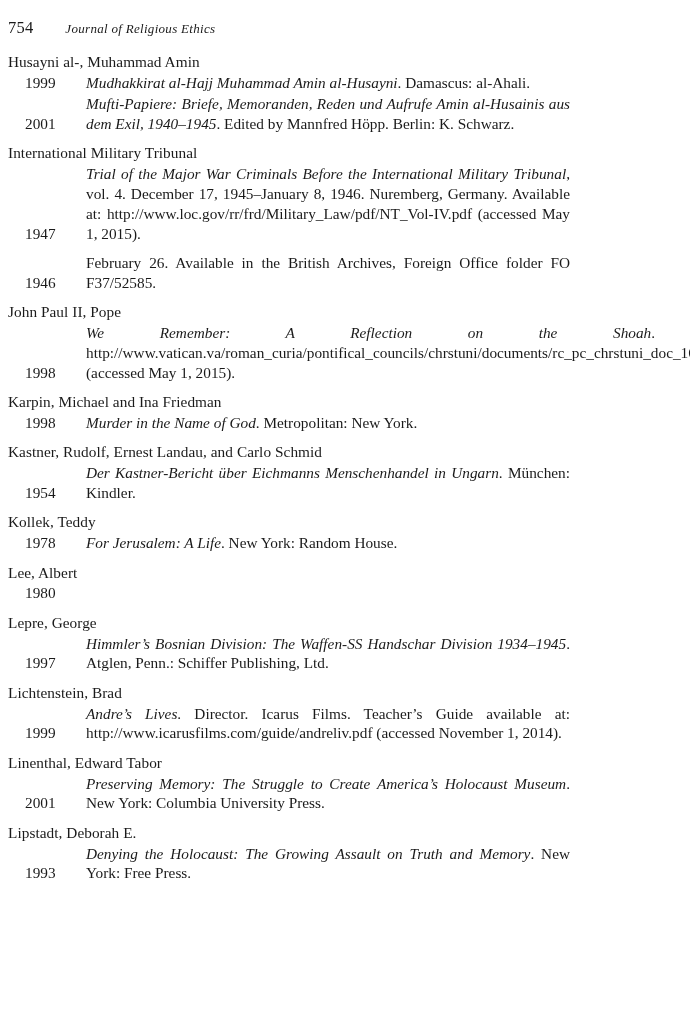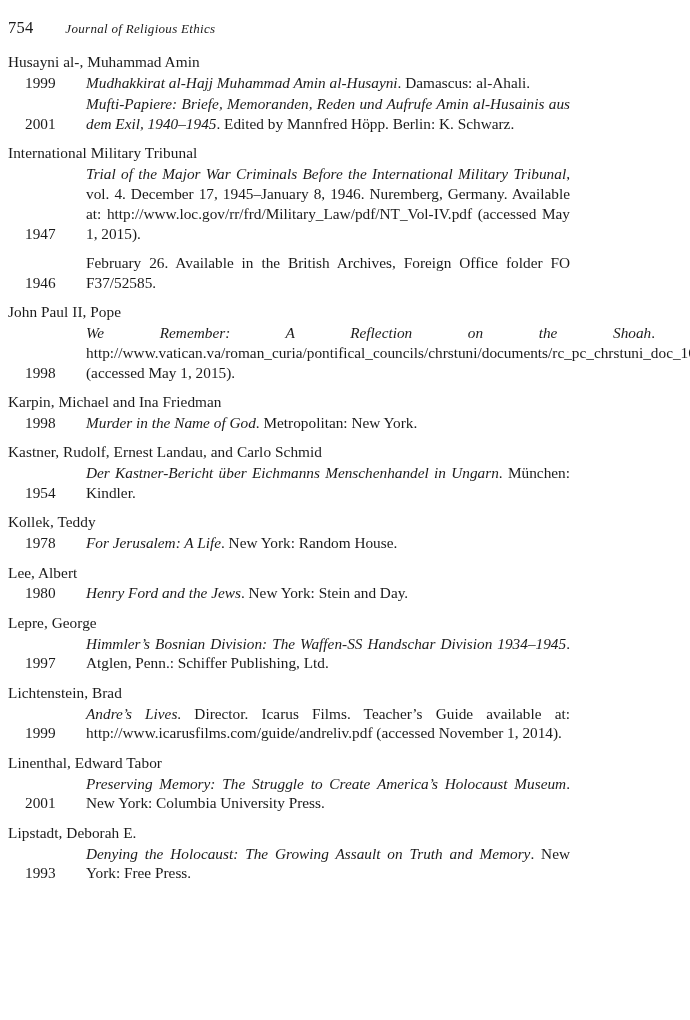--- a/index.html
+++ b/index.html
@@ -133,21 +133,20 @@
         <div class="author">Kollek, Teddy</div>
         <div class="ref">
           <div class="year">1978</div>
           <div class="cite"><i>For Jerusalem: A Life</i><span>. New York: Random House.</span></div>
         </div>
       </div>
       <div class="entry">
         <div class="author">Lee, Albert</div>
         <div class="ref">
           <div class="year">1980</div>
-          <div class="cite"><i>Henry Ford and the Jews</i><span>. New York: Stein and Day.</span></div>
         </div>
       </div>
       <div class="entry">
         <div class="author">Lepre, George</div>
         <div class="ref">
           <div class="year">1997</div>
           <div class="cite"><i>Himmler’s Bosnian Division: The Waffen-SS Handschar Division 1934–1945</i><span>. Atglen, Penn.: Schiffer Publishing, Ltd.</span></div>
         </div>
       </div>
       <div class="entry">

